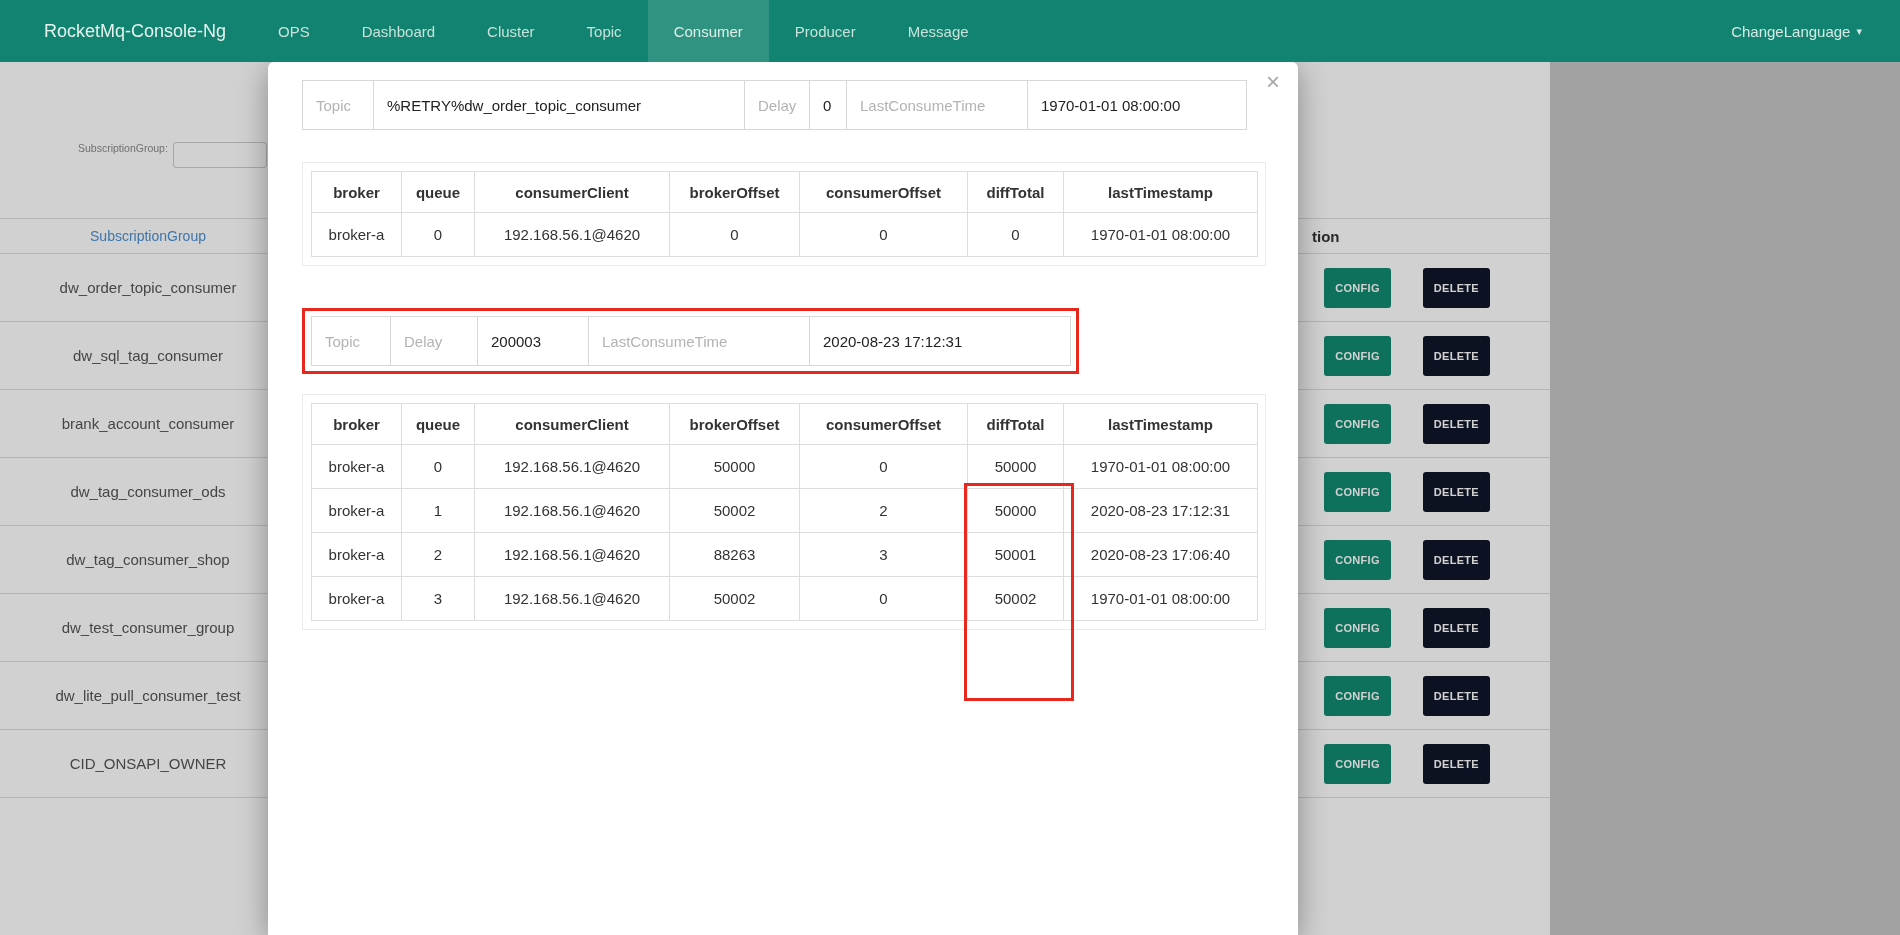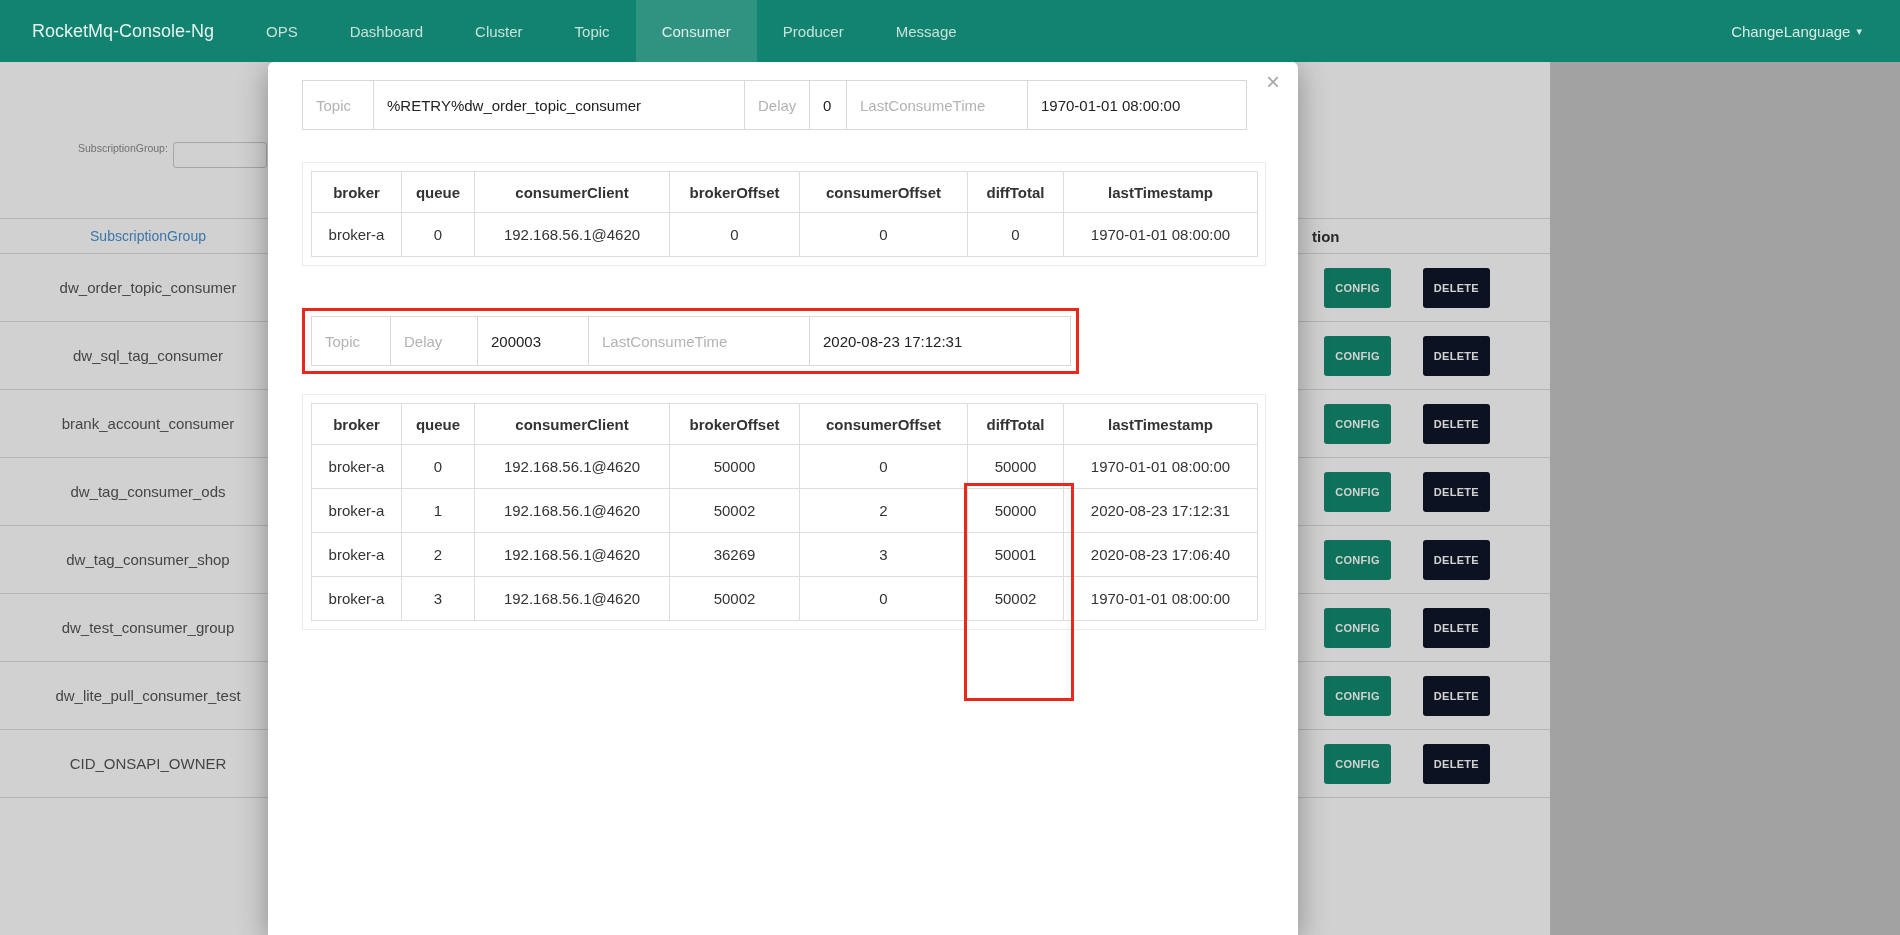--- a/index.html
+++ b/index.html
@@ -1,21 +1,21 @@
 <!DOCTYPE html>
 <html><head>
 <meta charset="utf-8">
 <style>
   html,body{margin:0;padding:0;}
   body{font-family:"Liberation Sans",sans-serif;}
   .screen{position:relative;width:1900px;height:935px;overflow:hidden;background:#c6c6c6;}
 
   
   .navbar{position:absolute;top:0;left:0;width:100%;height:62px;background:#128370;z-index:30;display:flex;align-items:center;}
-  .brand{margin-left:32px;width:208px;font-size:18px;color:#e6f3ef;}
+  .brand{margin-left:44px;width:208px;font-size:18px;color:#e6f3ef;}
   .nav-items{display:flex;height:100%;align-items:stretch;}
   .nav-item{padding:0 26px;display:flex;align-items:center;font-size:15px;color:#c7e2da;cursor:pointer;}
   .nav-item.active{background:rgba(255,255,255,0.13);color:#dff0ea;}
   .change-lang{margin-left:auto;margin-right:38px;font-size:15px;color:#d5eae4;cursor:pointer;display:flex;align-items:center;gap:6px;}
   .caret{font-size:11px;}
 
   
   .bg-page{position:absolute;top:62px;left:0;width:1550px;height:873px;background:#ffffff;}
   .filter-row{position:absolute;top:80px;left:78px;display:flex;align-items:flex-start;}
   .filter-label{font-size:10.5px;color:#8a8a8a;}
@@ -264,21 +264,21 @@
               <td class="link">192.168.56.1@4620</td>
               <td>50002</td>
               <td>2</td>
               <td>50000</td>
               <td>2020-08-23 17:12:31</td>
             </tr>
             <tr>
               <td>broker-a</td>
               <td>2</td>
               <td class="link">192.168.56.1@4620</td>
-              <td>36269</td>
+              <td>88263</td>
               <td>3</td>
               <td>50001</td>
               <td>2020-08-23 17:06:40</td>
             </tr>
             <tr>
               <td>broker-a</td>
               <td>3</td>
               <td class="link">192.168.56.1@4620</td>
               <td>50002</td>
               <td>0</td>

